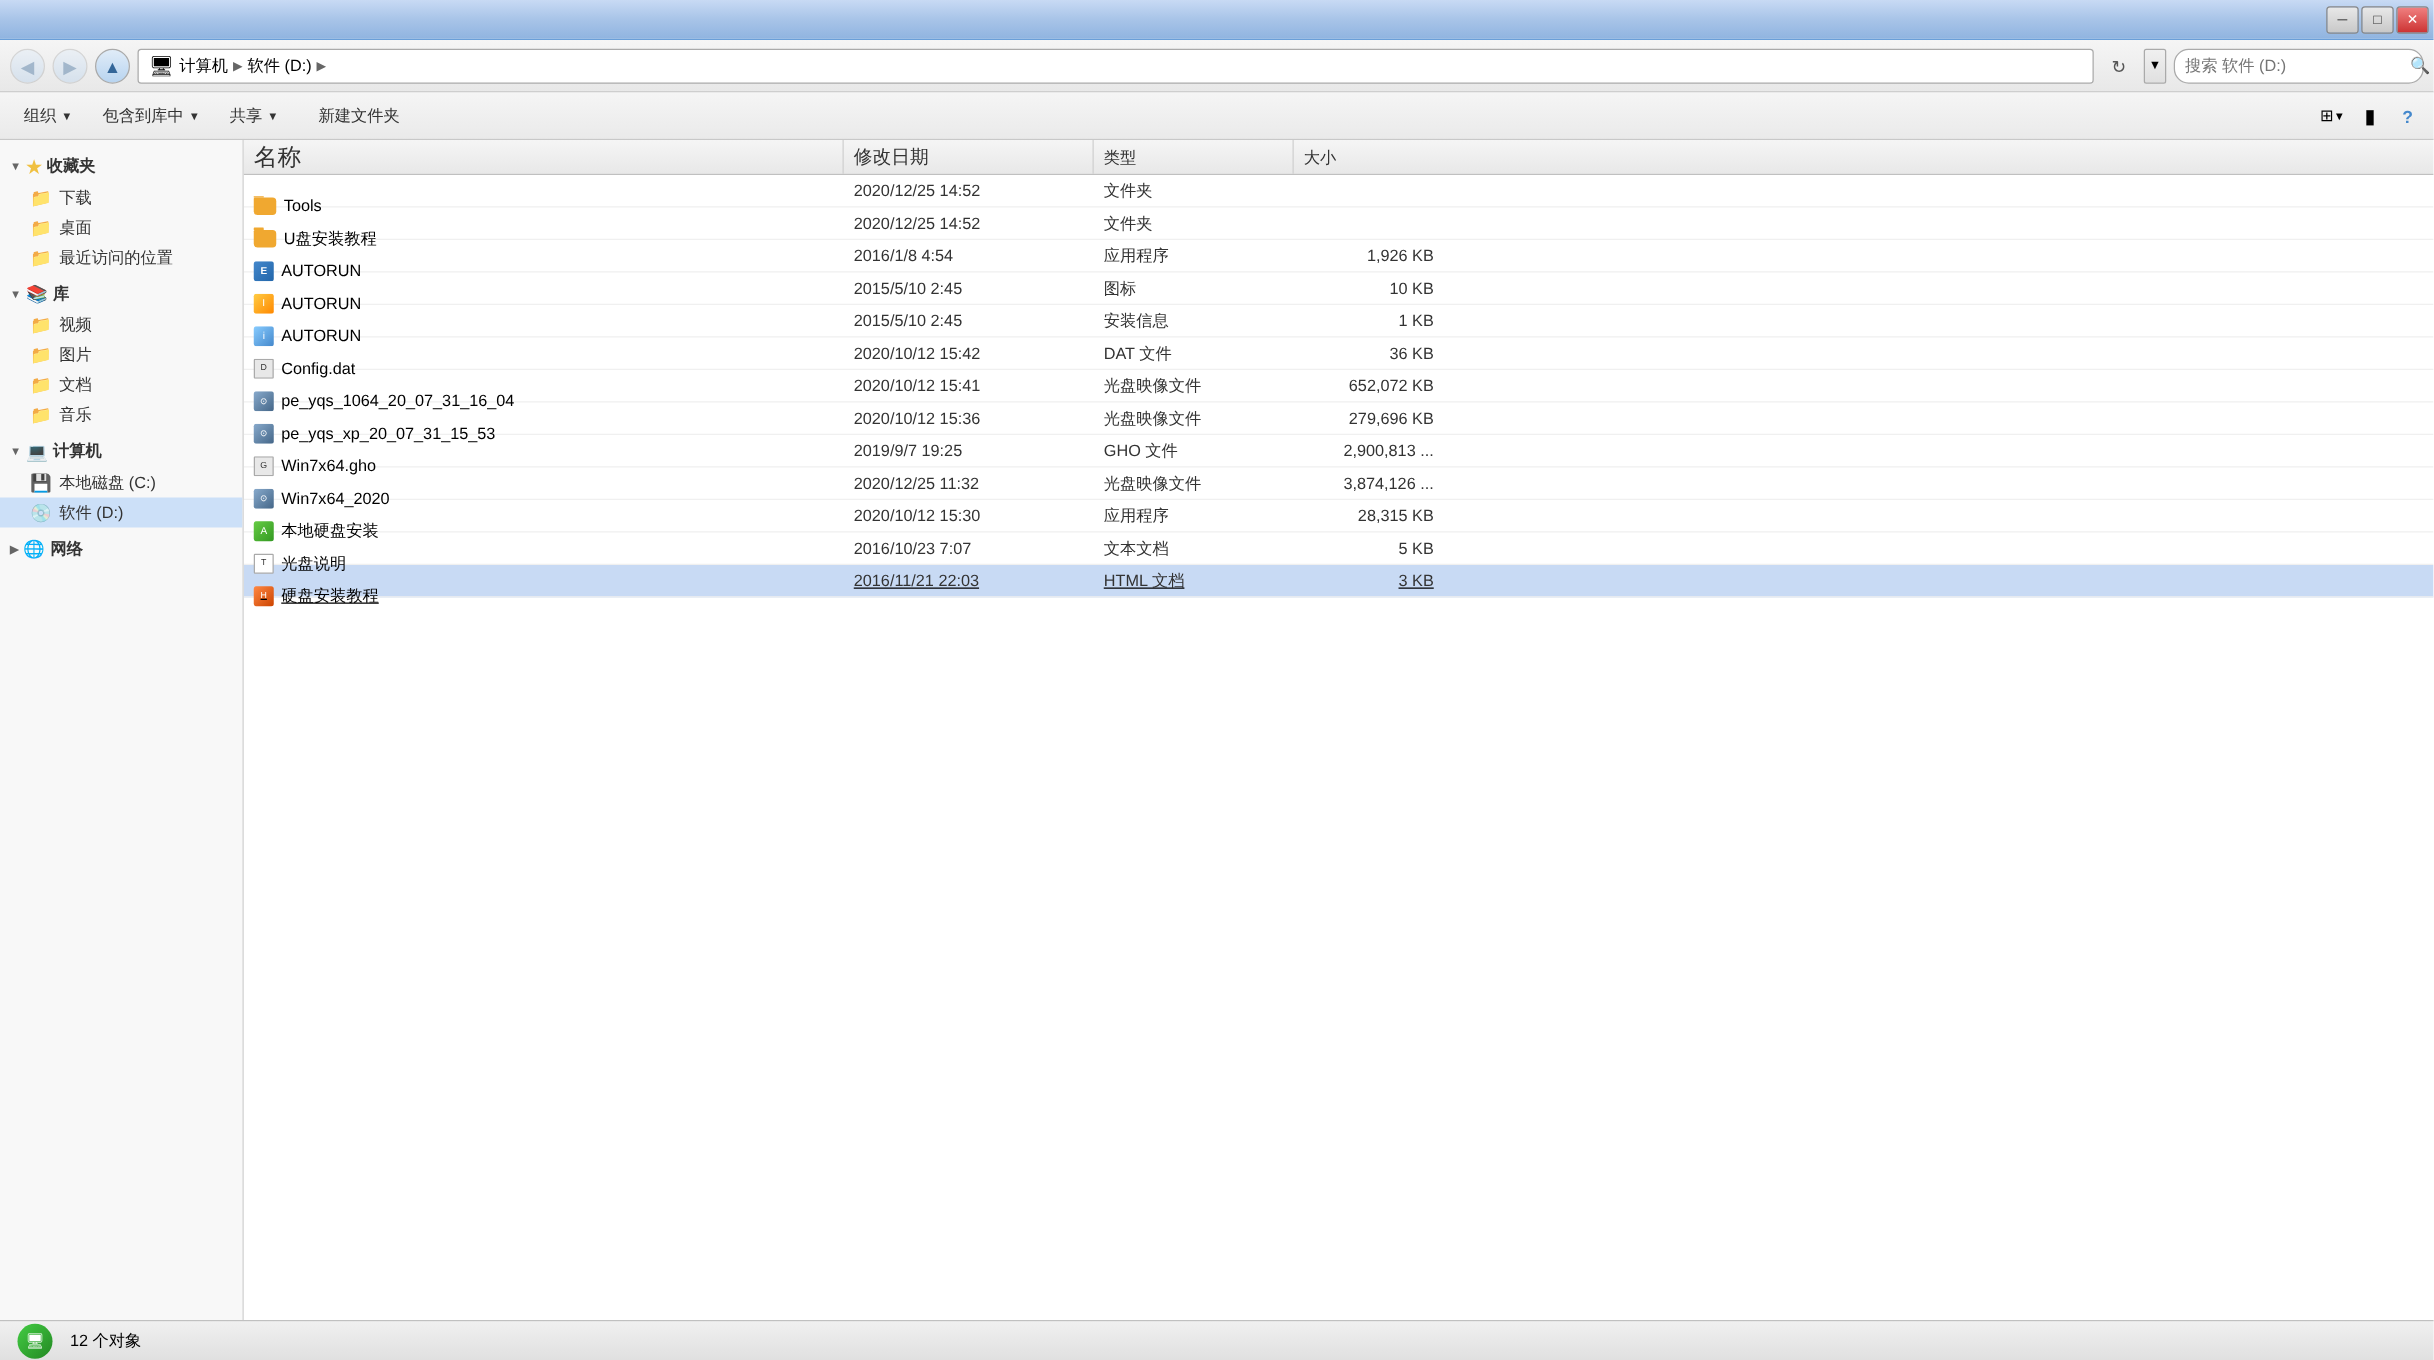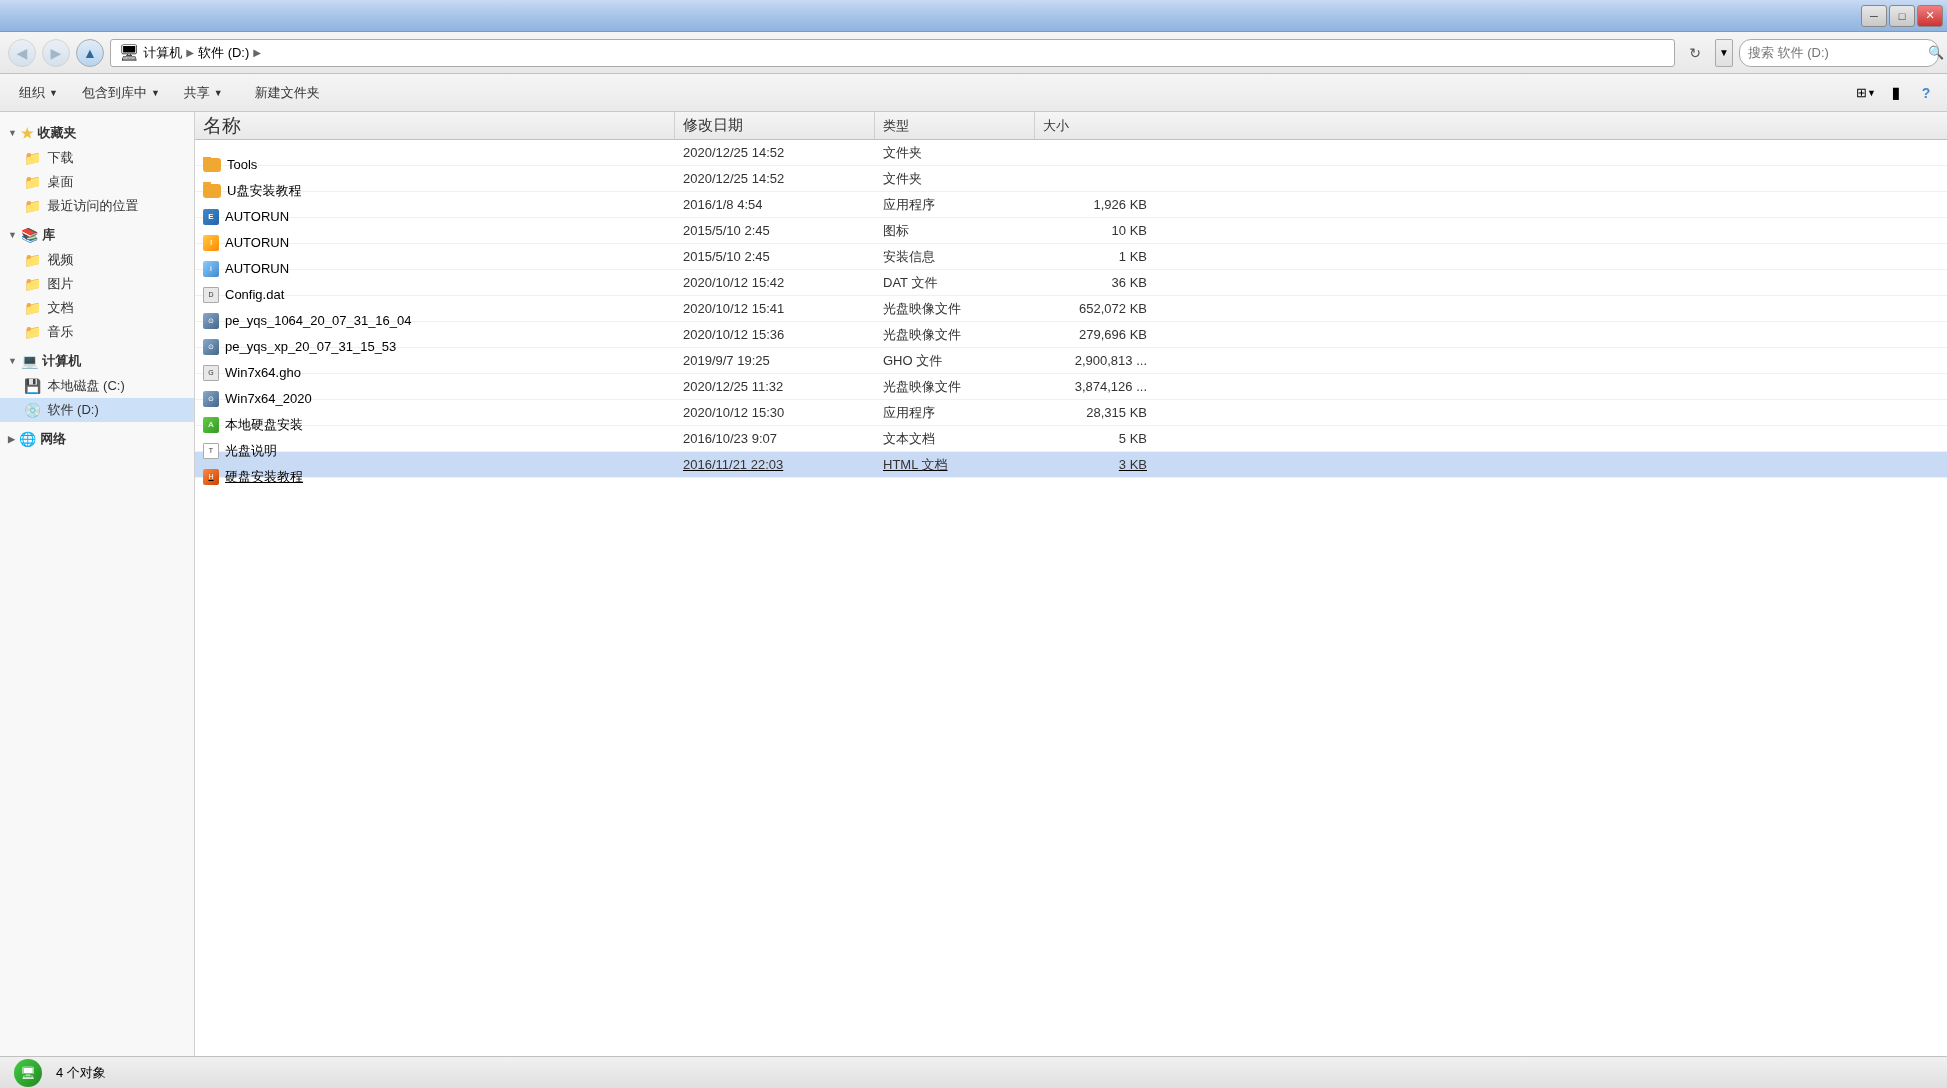--- a/index.html
+++ b/index.html
@@ -733,35 +733,35 @@
     </div>
     <div class="file-cell-date">2020/10/12 15:30</div>
     <div class="file-cell-type">应用程序</div>
     <div class="file-cell-size">28,315 KB</div>
   </div>
         <div class="file-row">
     <div class="file-cell-name">
       <div class="icon-txt">T</div>
       <span>光盘说明</span>
     </div>
-    <div class="file-cell-date">2016/10/23 9:07</div>
+    <div class="file-cell-date">2016/10/23 7:07</div>
     <div class="file-cell-type">文本文档</div>
     <div class="file-cell-size">5 KB</div>
   </div>
         <div class="file-row selected">
     <div class="file-cell-name">
       <div class="icon-html">H</div>
       <span>硬盘安装教程</span>
     </div>
     <div class="file-cell-date">2016/11/21 22:03</div>
     <div class="file-cell-type">HTML 文档</div>
     <div class="file-cell-size">3 KB</div>
   </div>
       </div>
   </div>
 </div>
 
 <div class="statusbar">
   <div class="status-icon">
     <div class="status-icon-img">🖥</div>
   </div>
-  <span>4 个对象</span>
+  <span>12 个对象</span>
 </div>
 
 </body></html>

